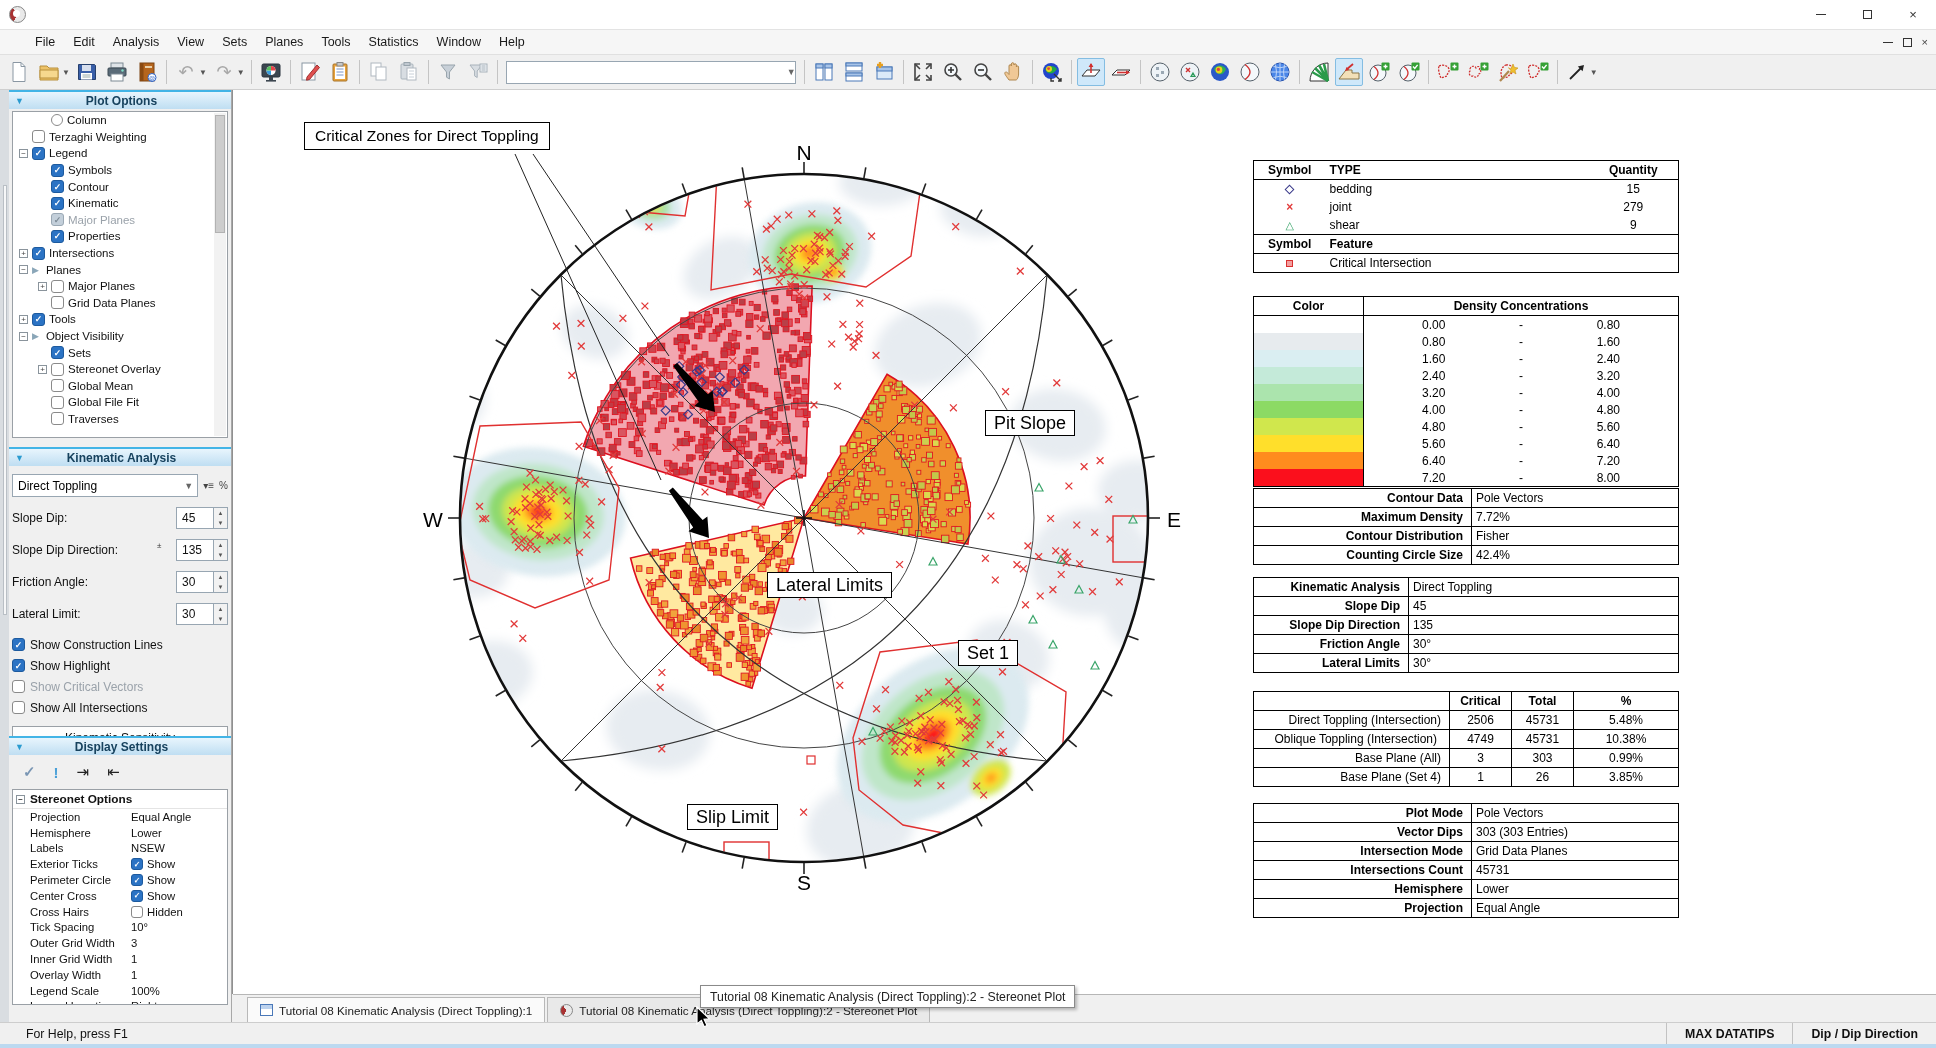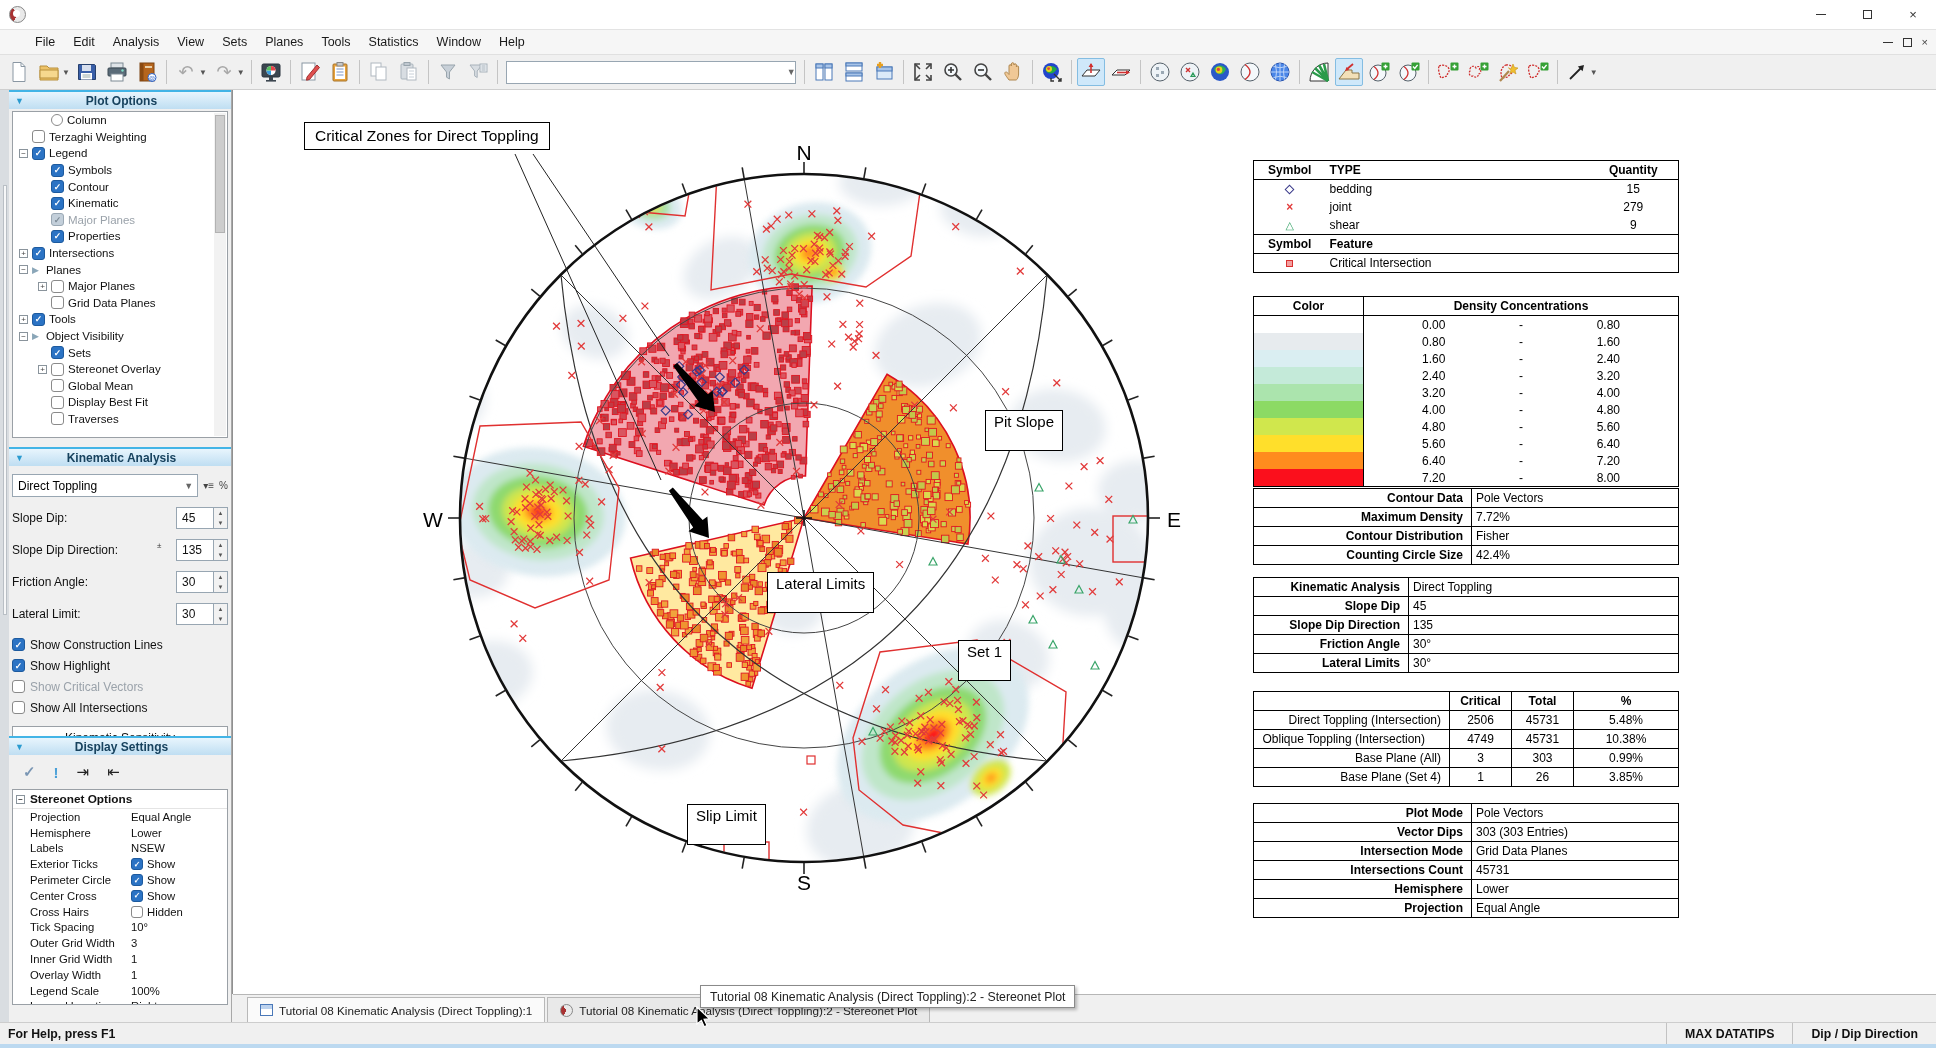--- a/index.html
+++ b/index.html
@@ -84,22 +84,22 @@
   .pg-header{height:19px;display:flex;align-items:center;font-size:11.8px;font-weight:bold;color:#111;border-bottom:1px solid #e4e4e4;}
   .pg-exp{width:9px;height:9px;border:1px solid #8a949c;font-size:8px;line-height:7px;text-align:center;color:#444;margin:0 5px 0 3px;}
   .pg-row{height:15.8px;display:flex;align-items:center;font-size:11.3px;color:#111;}
   .pg-row .pl{width:118px;padding-left:17px;white-space:nowrap;}
   .pg-row .pv{flex:1;display:flex;align-items:center;gap:4px;white-space:nowrap;}
   .pg-row .cb{width:12px;height:12px;font-size:8px;}
   
   #canvas{position:absolute;left:232px;top:90px;width:1704px;height:904px;background:#fff;border-left:1px solid #909090;}
   #stereonet-svg{position:absolute;left:0;top:0;}
   .compass{position:absolute;font-size:21px;color:#000;transform:translate(-50%,-50%);}
-  .annot{position:absolute;background:#fff;border:1.6px solid #000;padding:2px 8px 20px 8px;
-    font-size:15px;color:#000;white-space:nowrap;}
+  .annot{position:absolute;background:#fff;border:1.6px solid #000;padding:2px 8px 1px 8px;
+    font-size:18px;color:#000;white-space:nowrap;}
   .annot.big{font-size:15.5px;padding:4px 10px;}
   
   .lgwrap{position:absolute;left:1020px;width:426px;}
   table.lg{border-collapse:collapse;width:100%;font-size:12px;color:#000;background:#fff;
     border:1.6px solid #000;table-layout:fixed;}
   table.lg td{padding:2px 4px;overflow:hidden;white-space:nowrap;}
   td.c{text-align:center;} td.r{text-align:right;}
   tr.hd td{font-weight:bold;border-top:1.4px solid #000;border-bottom:1.4px solid #000;}
   .sym-diamond{display:inline-block;width:7px;height:7px;border:1.3px solid #3a3a8a;transform:rotate(45deg);}
   .sym-cross{color:#e23b3b;font-weight:bold;font-size:12px;}
@@ -117,21 +117,21 @@
   .doc-tab.active{background:#e9e9e9;}
   .tab-grid-icon{width:13px;height:12px;border:1px solid #4a78b8;background:
     linear-gradient(#bcd2ee 0 4px,#fff 4px),linear-gradient(90deg,#4a78b8 1px,transparent 1px) 0 0/4px 100%;}
   .tab-logo{width:13px;height:13px;border-radius:50%;border:1px solid #888;
     background:conic-gradient(from 210deg,#a83232 0 115deg,#e9e9e9 115deg 360deg);}
   #tooltip{position:absolute;left:700px;top:985px;height:23px;background:#ffffff;border:1px solid #8a8a8a;
     box-shadow:2px 2px 3px rgba(0,0,0,.25);font-size:12.3px;color:#222;display:flex;align-items:center;
     padding:0 9px;white-space:nowrap;z-index:50;}
   #statusbar{position:absolute;left:0;right:0;top:1022px;height:22px;background:#f0f0f0;border-top:1px solid #cdcdcd;
     display:flex;align-items:center;font-size:12.3px;color:#111;}
-  #status-help{margin-left:8px;font-weight:bold;}
+  #status-help{margin-left:26px;font-weight:normal;}
   #status-right{margin-left:auto;display:flex;align-items:center;height:100%;}
   .status-pane{padding:0 18px;font-weight:bold;border-left:1px solid #c2c2c2;height:100%;display:flex;align-items:center;}
   #bottomstrip{position:absolute;left:0;right:0;top:1044px;height:4px;background:#bcd9f0;}
   #cursor{position:absolute;left:694px;top:1006px;z-index:99;}
 </style>
 </head>
 <body>
 
 <div id="titlebar">
   <div id="app-logo"></div>
@@ -554,21 +554,21 @@
           <span class="lbl">Stereonet Overlay</span>
         </div>
         <div class="tree-row" style="padding-left:25px">
           <span class="expander none"></span>
           <span class="cb off"></span>
           <span class="lbl">Global Mean</span>
         </div>
         <div class="tree-row" style="padding-left:25px">
           <span class="expander none"></span>
           <span class="cb off"></span>
-          <span class="lbl">Display Best Fit</span>
+          <span class="lbl">Global File Fit</span>
         </div>
         <div class="tree-row" style="padding-left:25px">
           <span class="expander none"></span>
           <span class="cb off"></span>
           <span class="lbl">Traverses</span>
         </div>
       </div>
     <div id="tree-scroll">
         <div id="tree-thumb"></div>
       </div>
@@ -2188,21 +2188,21 @@
               <td class="c" style="font-weight:bold;width:62px;">Total</td>
               <td class="c" style="font-weight:bold;">%</td>
             </tr>
             <tr>
               <td class="r" style="padding-right:8px;">Direct Toppling (Intersection)</td>
               <td class="c">2506</td>
               <td class="c">45731</td>
               <td class="c">5.48%</td>
             </tr>
             <tr>
-              <td class="r" style="padding-right:24px;">Oblique Toppling (Intersection)</td>
+              <td class="r" style="padding-right:12px;">Oblique Toppling (Intersection)</td>
               <td class="c">4749</td>
               <td class="c">45731</td>
               <td class="c">10.38%</td>
             </tr>
             <tr>
               <td class="r" style="padding-right:8px;">Base Plane (All)</td>
               <td class="c">3</td>
               <td class="c">303</td>
               <td class="c">0.99%</td>
             </tr>

